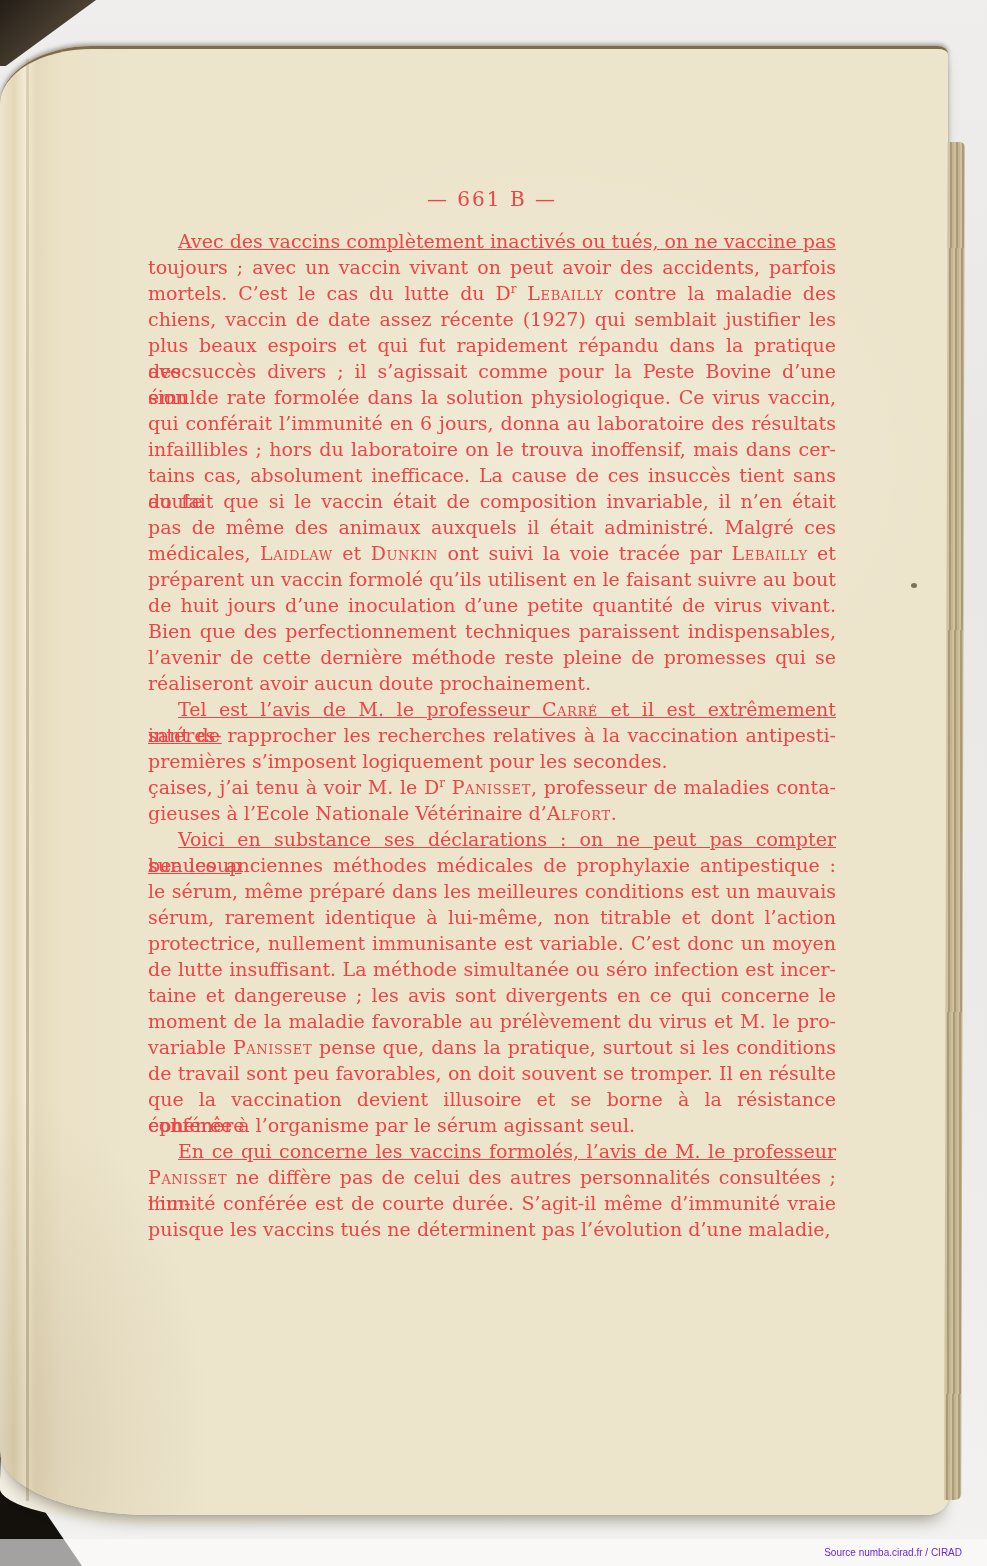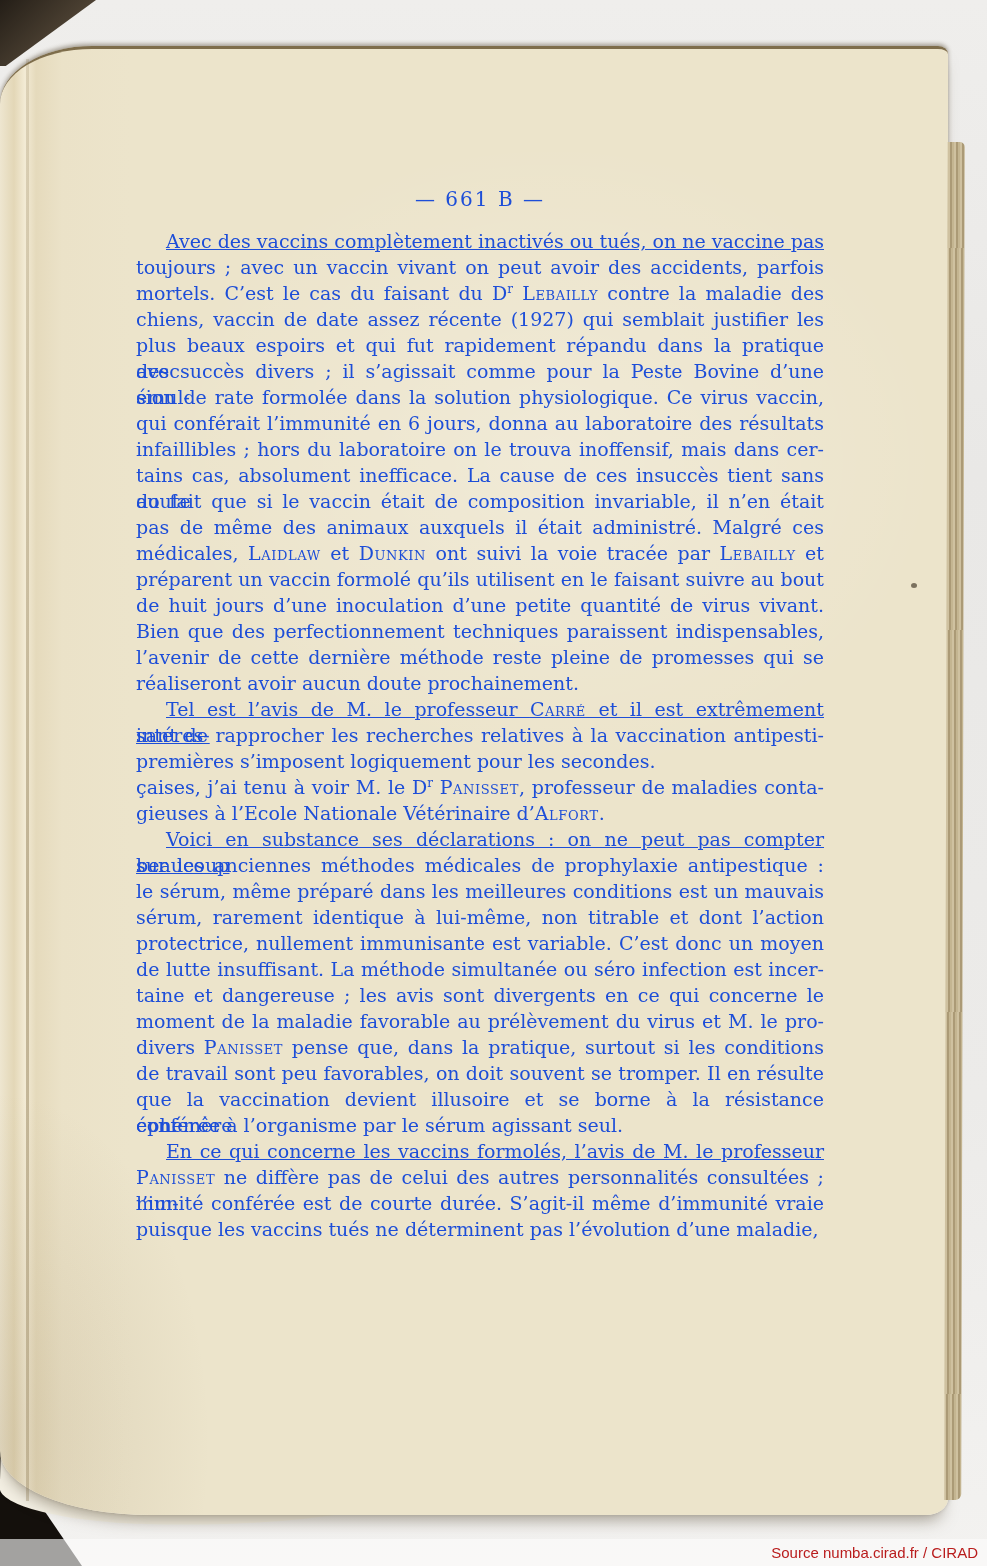--- a/index.html
+++ b/index.html
@@ -42,43 +42,43 @@
     position:absolute;left:946px;top:142px;width:17px;height:1358px;z-index:4;
     background:repeating-linear-gradient(to right,#cfc1a0 0 2px,#ab9a76 2px 4px,#c4b591 4px 6px);
     border-radius:0 5px 6px 0;
     transform:rotate(0.15deg);
   }
   .paper-speck{
     position:absolute;left:911px;top:583px;width:6px;height:5px;z-index:5;
     background:#5f5443;border-radius:50%;opacity:0.8;
   }
   .text-block{
-    position:absolute;left:136px;top:186px;width:688px;z-index:6;
-    color:#1d4ed8;font-size:19px;
+    position:absolute;left:148px;top:186px;width:688px;z-index:6;
+    color:#ef4444;font-size:19px;
   }
   .page-number{
     text-align:center;font-size:20px;line-height:26px;letter-spacing:2px;
     margin-bottom:16px;
   }
   .tline{
     height:26px;line-height:26px;
     text-align:justify;text-align-last:justify;text-justify:inter-word;
     white-space:normal;
   }
   .tline.first{text-indent:30px;text-decoration:underline;}
   .tline.last{text-align-last:left;}
   .sc{font-variant:small-caps;letter-spacing:0.6px;}
   .sup{vertical-align:super;font-size:12px;line-height:0;}
   .watermark-bar{
     position:absolute;left:0;right:0;bottom:0;height:27px;z-index:10;
     background:rgba(252,252,252,0.62);
     display:flex;align-items:center;justify-content:flex-end;
-    padding-right:9px;box-sizing:border-box;
+    padding-right:25px;box-sizing:border-box;
     font-family:"Liberation Sans","DejaVu Sans",sans-serif;
-    font-size:15px;color:#b91c1c;
+    font-size:10px;color:#6d28d9;
   }
 </style>
 </head>
 <body>
 
 <div class="binding-top-left"></div>
 <div class="binding-bottom-left"></div>
 <div class="under-sliver"></div>
 
 <div class="book-page">
@@ -87,21 +87,21 @@
 
 <div class="page-edge-right"></div>
 <div class="paper-speck"></div>
 
 <div class="text-block">
   <div class="page-number">— 661 B —</div>
   <div>
       <div class="para">
         <div class="tline first"><span>Avec des vaccins complètement inactivés ou tués, on ne vaccine pas</span></div>
         <div class="tline"><span>toujours ; avec un vaccin vivant on peut avoir des accidents, parfois</span></div>
-        <div class="tline"><span>mortels. C’est le cas du faisant du D</span><span class="sup">r</span><span> </span><span class="sc">Lebailly</span><span> contre la maladie des</span></div>
+        <div class="tline"><span>mortels. C’est le cas du lutte du D</span><span class="sup">r</span><span> </span><span class="sc">Lebailly</span><span> contre la maladie des</span></div>
         <div class="tline"><span>chiens, vaccin de date assez récente (1927) qui semblait justifier les</span></div>
         <div class="tline"><span>plus beaux espoirs et qui fut rapidement répandu dans la pratique avec</span></div>
         <div class="tline"><span>des succès divers ; il s’agissait comme pour la Peste Bovine d’une émul-</span></div>
         <div class="tline"><span>sion de rate formolée dans la solution physiologique. Ce virus vaccin,</span></div>
         <div class="tline"><span>qui conférait l’immunité en 6 jours, donna au laboratoire des résultats</span></div>
         <div class="tline"><span>infaillibles ; hors du laboratoire on le trouva inoffensif, mais dans cer-</span></div>
         <div class="tline"><span>tains cas, absolument inefficace. La cause de ces insuccès tient sans doute</span></div>
         <div class="tline"><span>au fait que si le vaccin était de composition invariable, il n’en était</span></div>
         <div class="tline"><span>pas de même des animaux auxquels il était administré. Malgré ces</span></div>
         <div class="tline"><span>médicales, </span><span class="sc">Laidlaw</span><span> et </span><span class="sc">Dunkin</span><span> ont suivi la voie tracée par </span><span class="sc">Lebailly</span><span> et</span></div>
@@ -122,21 +122,21 @@
       </div>
       <div class="para">
         <div class="tline first"><span>Voici en substance ses déclarations : on ne peut pas compter beaucoup</span></div>
         <div class="tline"><span>sur les anciennes méthodes médicales de prophylaxie antipestique :</span></div>
         <div class="tline"><span>le sérum, même préparé dans les meilleures conditions est un mauvais</span></div>
         <div class="tline"><span>sérum, rarement identique à lui-même, non titrable et dont l’action</span></div>
         <div class="tline"><span>protectrice, nullement immunisante est variable. C’est donc un moyen</span></div>
         <div class="tline"><span>de lutte insuffisant. La méthode simultanée ou séro infection est incer-</span></div>
         <div class="tline"><span>taine et dangereuse ; les avis sont divergents en ce qui concerne le</span></div>
         <div class="tline"><span>moment de la maladie favorable au prélèvement du virus et M. le pro-</span></div>
-        <div class="tline"><span>divers </span><span class="sc">Panisset</span><span> pense que, dans la pratique, surtout si les conditions</span></div>
+        <div class="tline"><span>variable </span><span class="sc">Panisset</span><span> pense que, dans la pratique, surtout si les conditions</span></div>
         <div class="tline"><span>de travail sont peu favorables, on doit souvent se tromper. Il en résulte</span></div>
         <div class="tline"><span>que la vaccination devient illusoire et se borne à la résistance éphémère</span></div>
         <div class="tline last"><span>conférée à l’organisme par le sérum agissant seul.</span></div>
       </div>
       <div class="para">
         <div class="tline first"><span>En ce qui concerne les vaccins formolés, l’avis de M. le professeur</span></div>
         <div class="tline"><span class="sc">Panisset</span><span> ne diffère pas de celui des autres personnalités consultées ; l’im-</span></div>
         <div class="tline"><span>munité conférée est de courte durée. S’agit-il même d’immunité vraie</span></div>
         <div class="tline last"><span>puisque les vaccins tués ne déterminent pas l’évolution d’une maladie,</span></div>
       </div>

